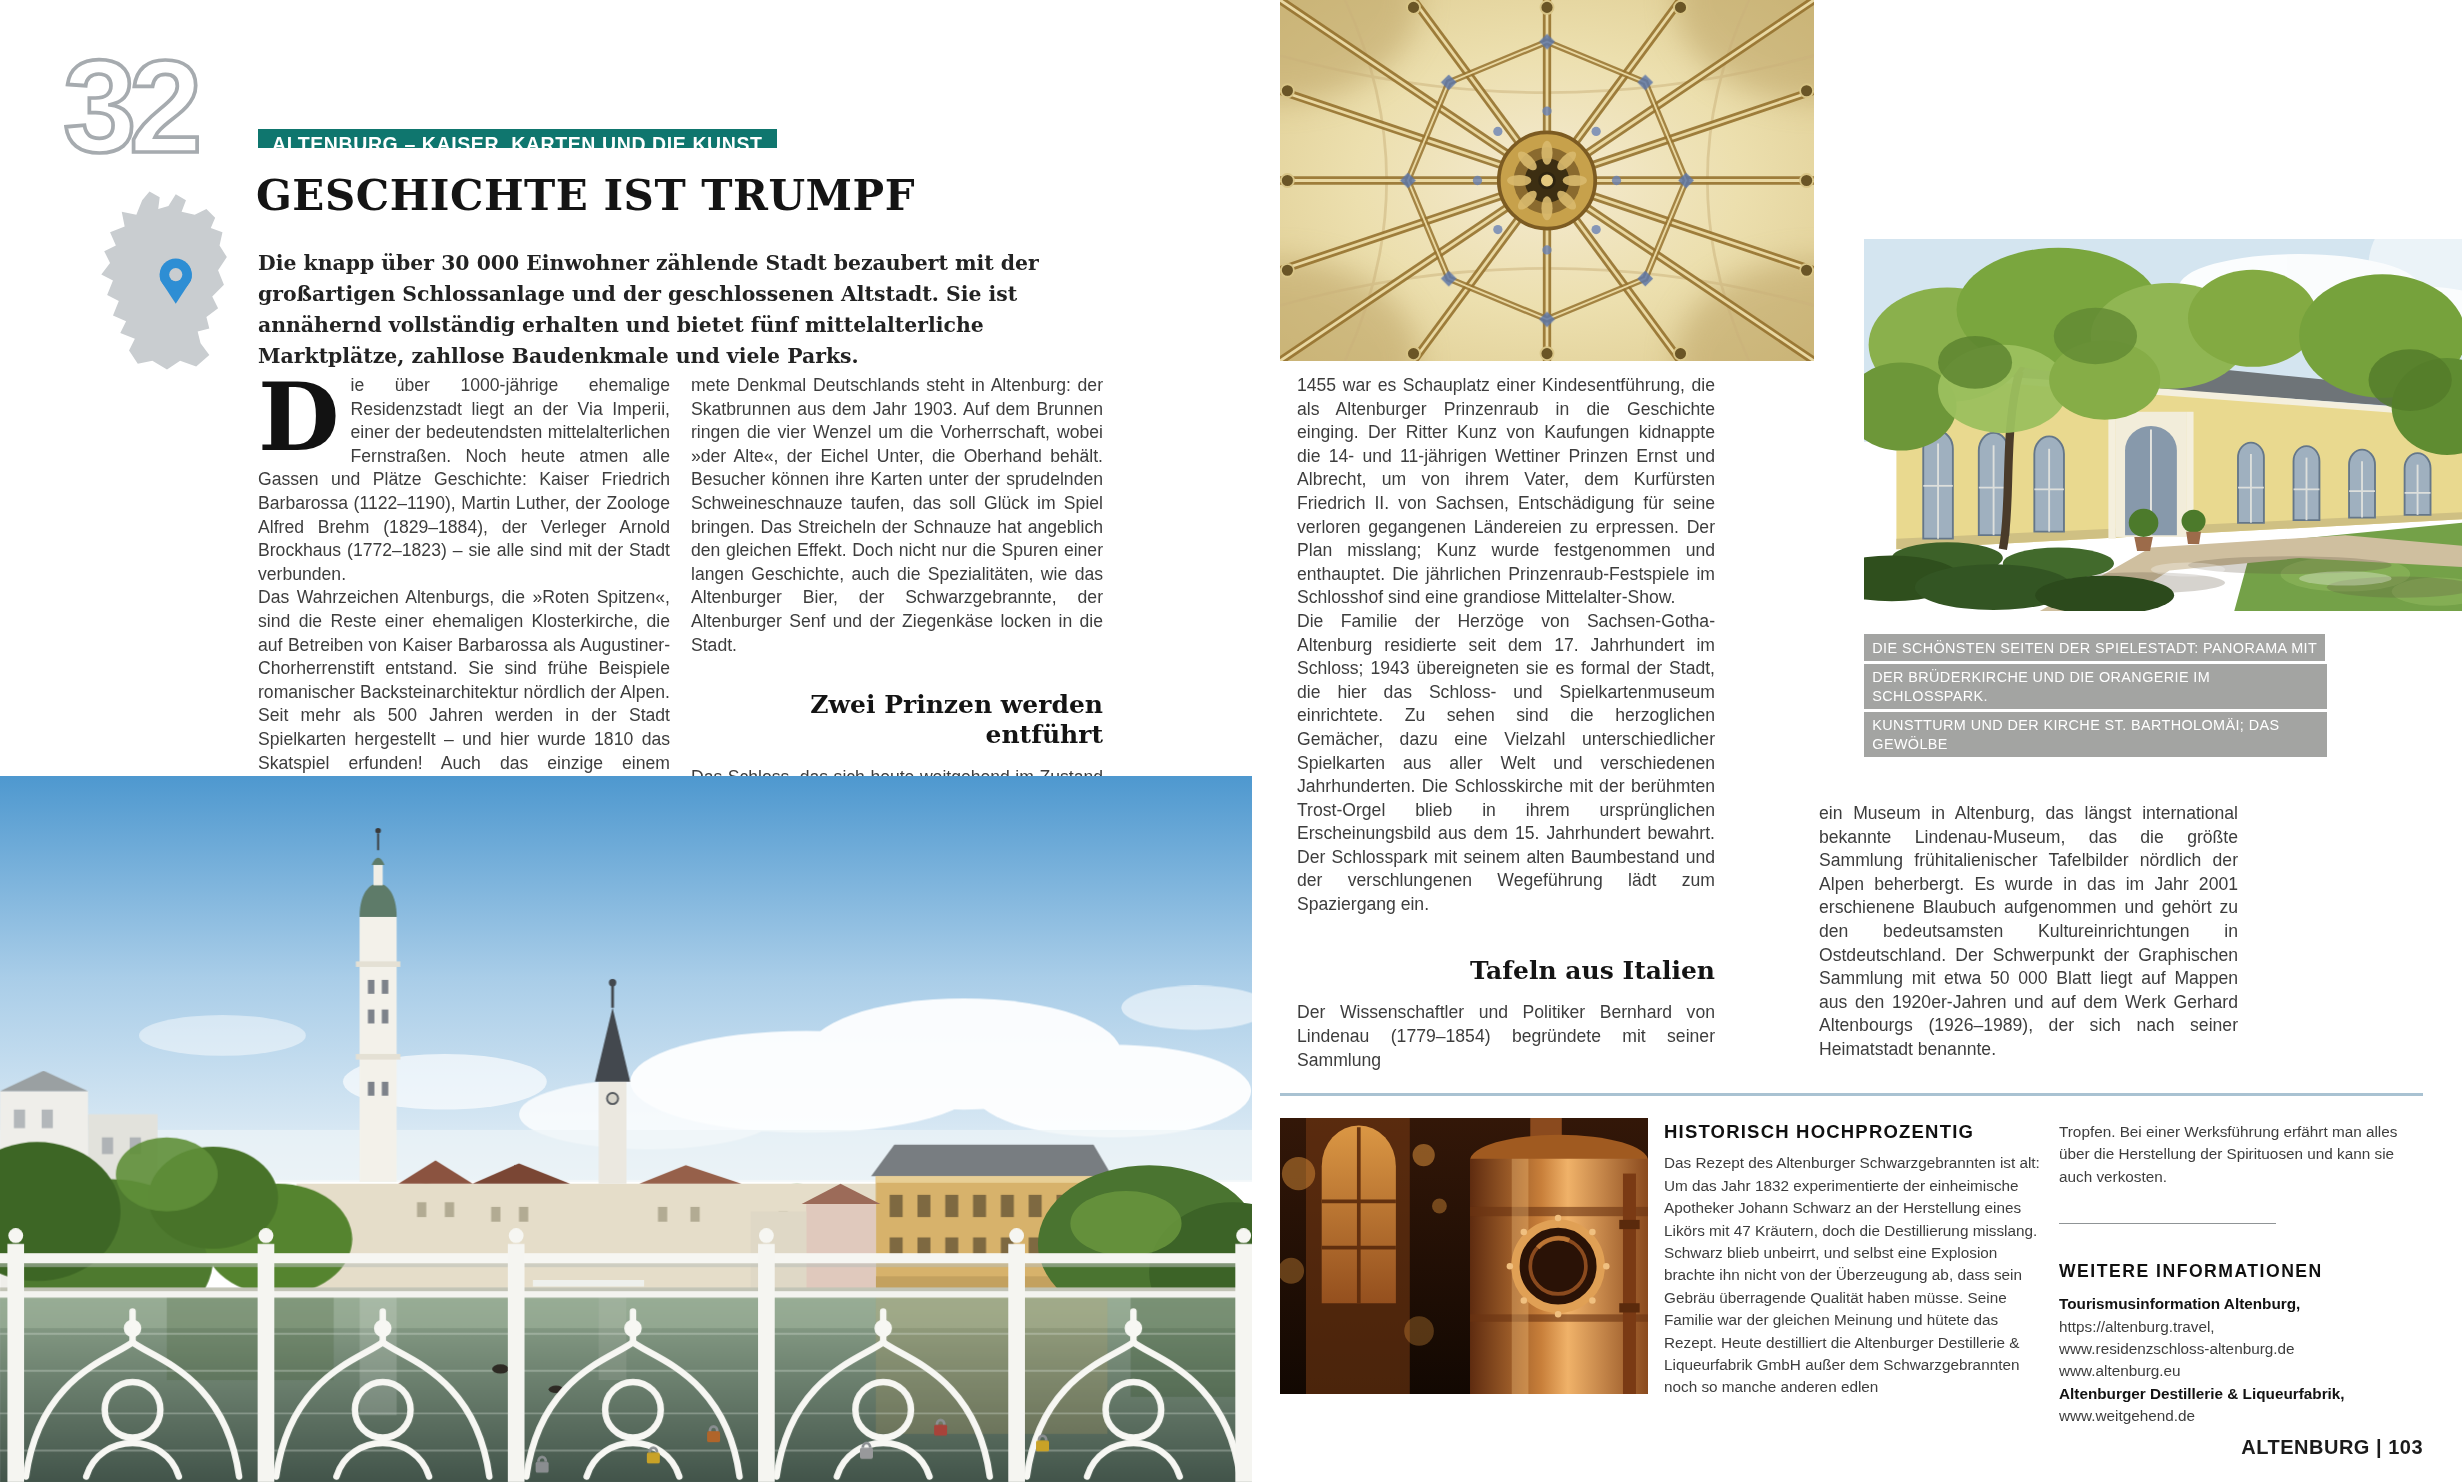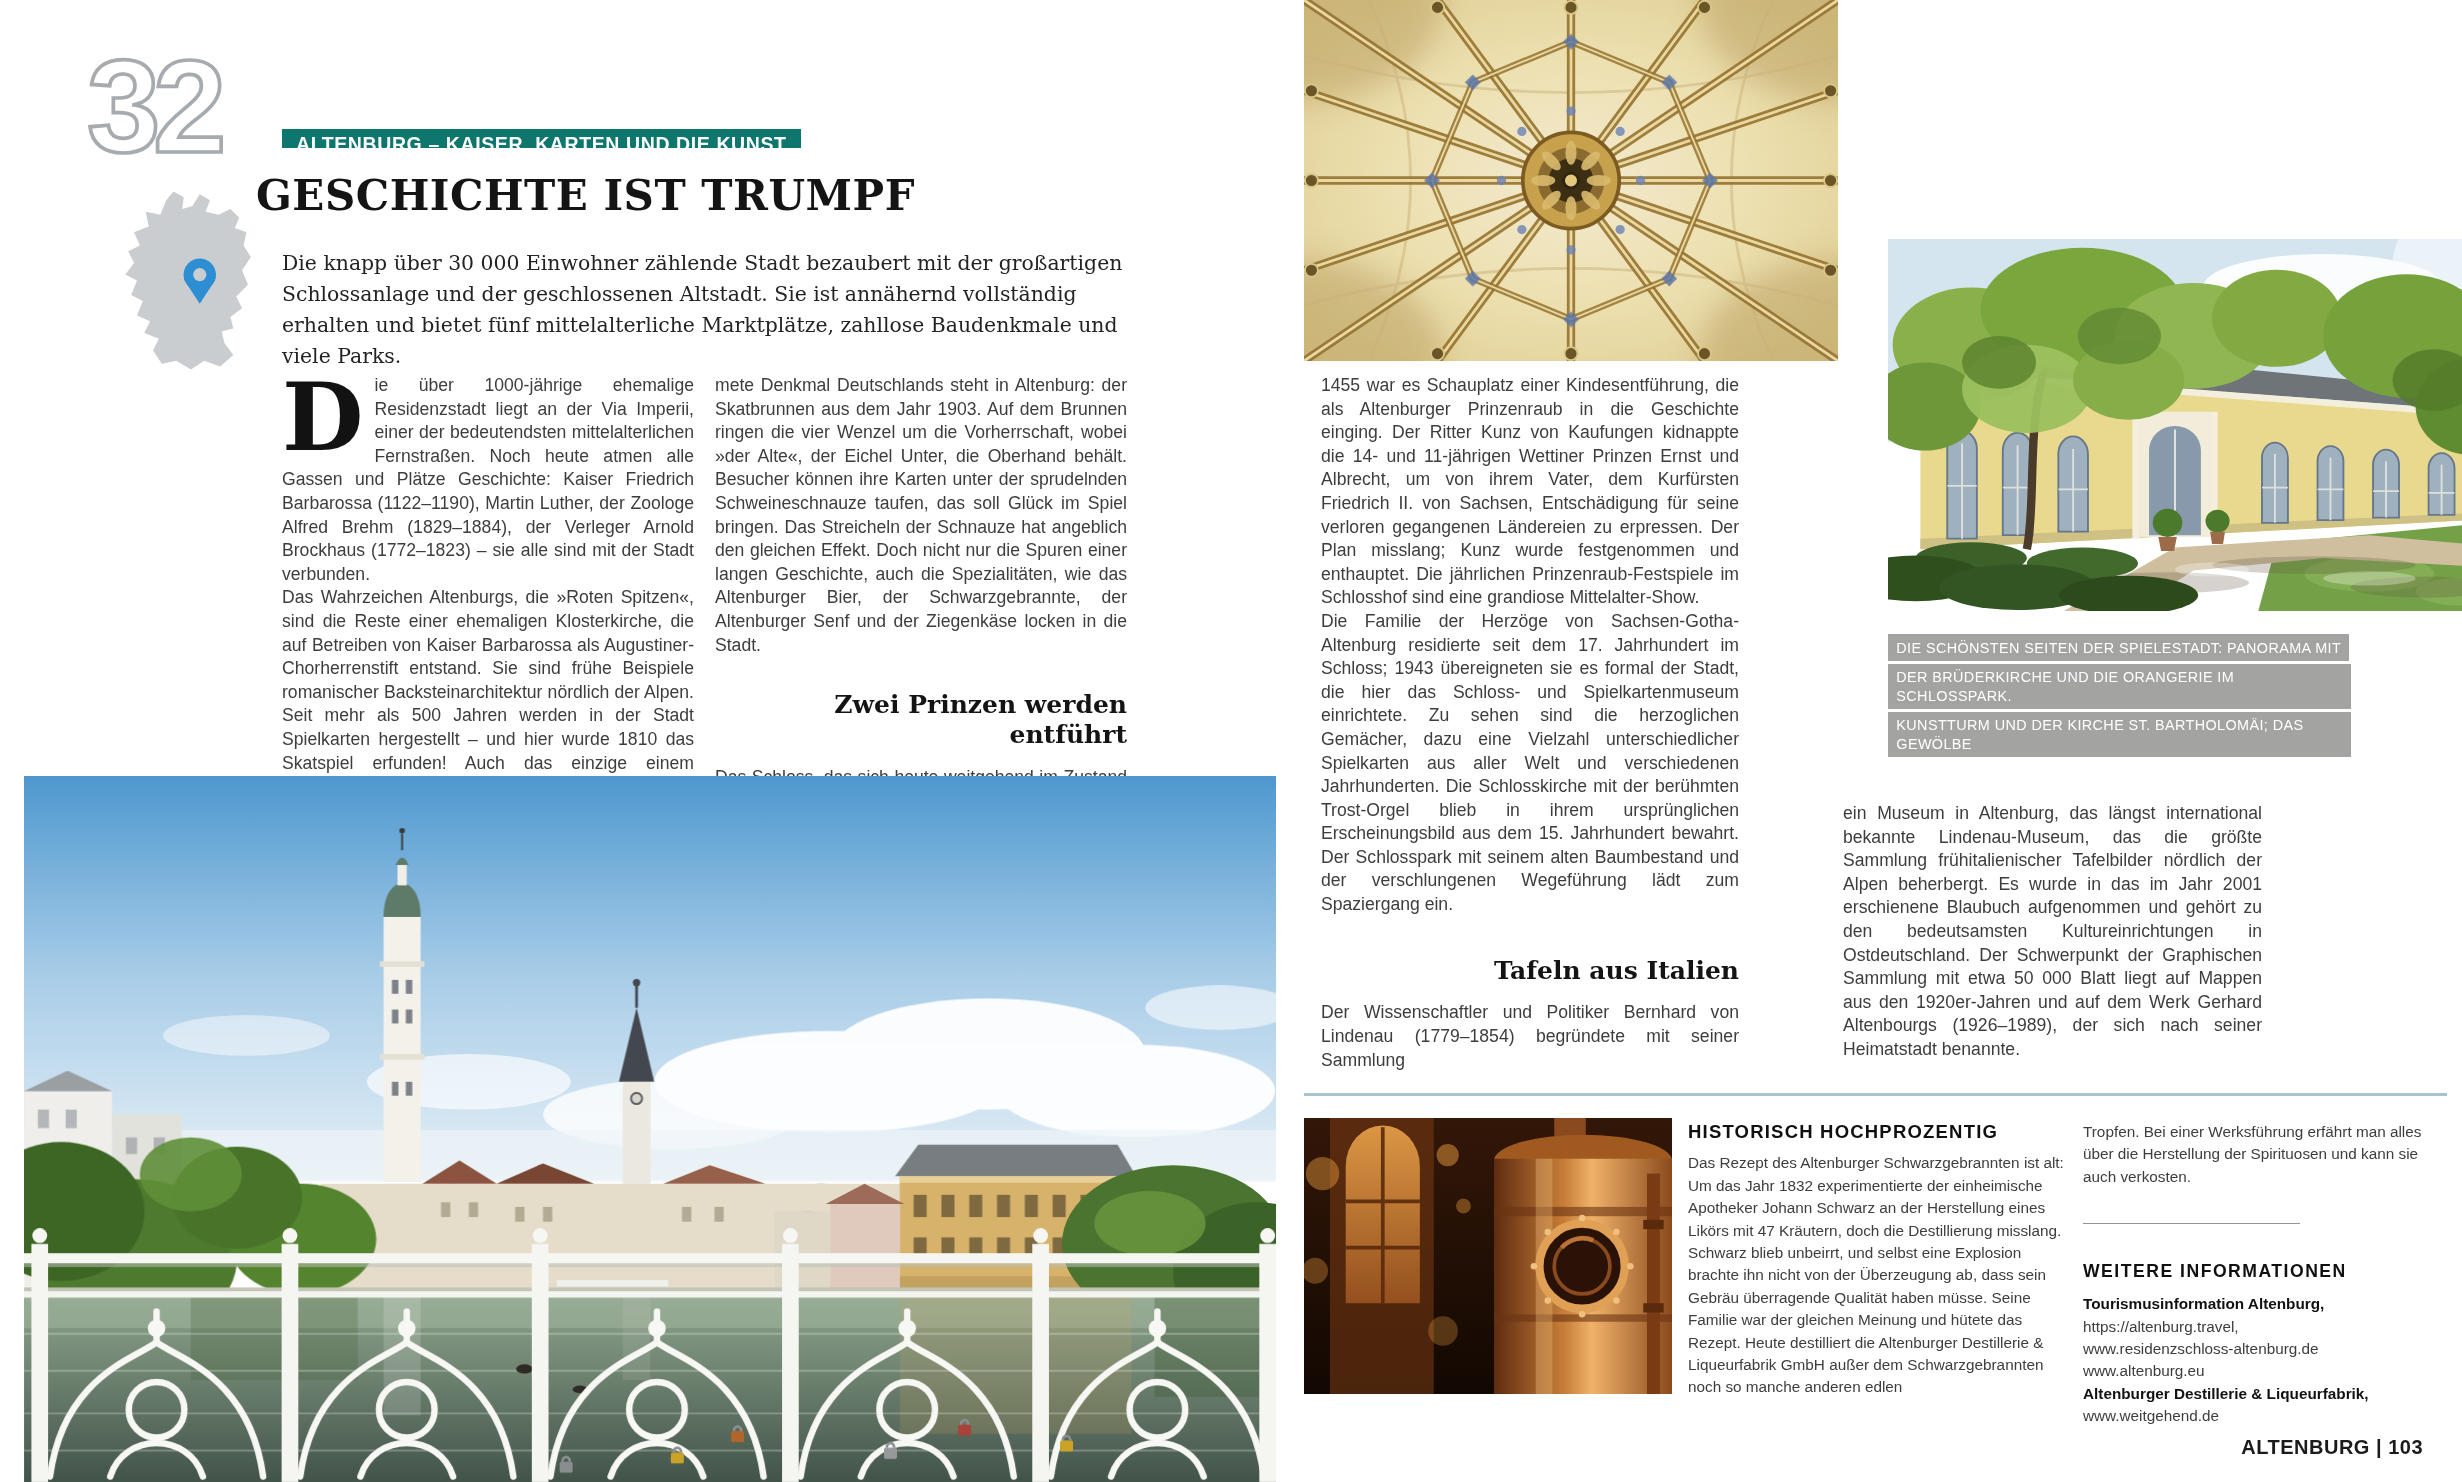--- a/index.html
+++ b/index.html
@@ -1,27 +1,27 @@
 <!DOCTYPE html>
 <html style="font-size:15px"><head>
 <meta charset="utf-8">
 <style>
   html,body{margin:0;padding:0;background:#ffffff;}
   #spread{position:relative;width:2462px;height:1482px;background:#ffffff;overflow:hidden;
           font-family:"Liberation Sans",sans-serif;}
-  .abs{position:absolute;margin-left:24px;}
+  .abs{position:absolute;}
 
   
   .badge32{left:63px;top:41px;font:bold 132px/1 "Liberation Sans",sans-serif;color:#ffffff;
            -webkit-text-stroke:3.7px #a6abaf;letter-spacing:-7.4px;}
   .kicker{left:258px;top:129px;height:19px;background:#0f766e;color:#ffffff;
           font-weight:bold;font-size:19.5px;line-height:31.5px;padding:0 14px;letter-spacing:0.6px;}
   .page-title{left:256px;top:172px;font-family:"DejaVu Serif",serif;font-weight:bold;
               font-size:42px;line-height:1.15;color:#141414;letter-spacing:0.5px;}
-  .intro{left:258px;top:248px;width:860px;font-family:"DejaVu Serif",serif;font-weight:normal;
+  .intro{left:258px;top:248px;width:860px;font-family:"DejaVu Serif",serif;font-weight:bold;
          font-size:20.4px;line-height:31px;color:#232323;}
 
   
   .bodycol{width:412px;font-size:17.6px;line-height:23.6px;color:#3d3d3d;text-align:justify;}
   .bodycol p{margin:0;}
   #col1{left:258px;top:374px;}
   #col2{left:691px;top:374px;}
   #rcol1{left:1297px;top:374px;width:418px;}
   #rcol2{left:1819px;top:802px;width:419px;}
   .dropcap{float:left;font-family:"DejaVu Serif",serif;font-weight:bold;

